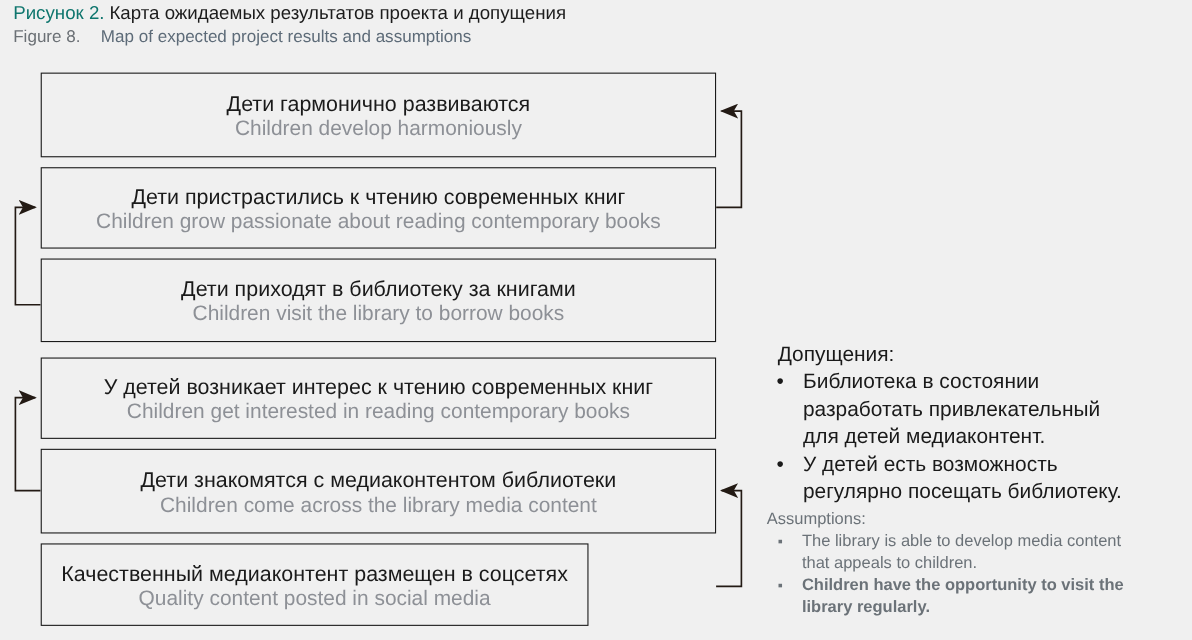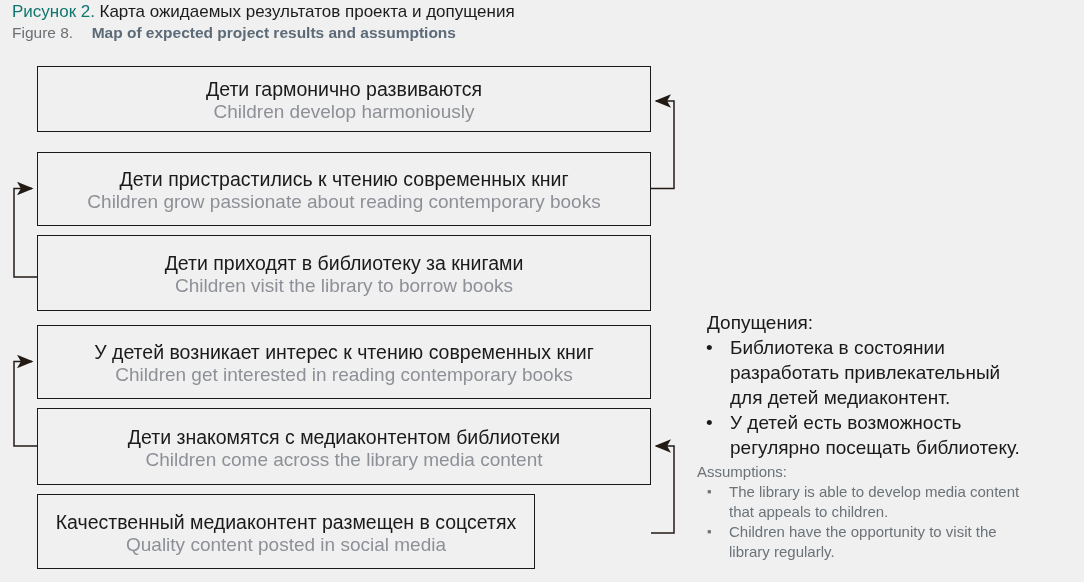--- a/index.html
+++ b/index.html
@@ -11,21 +11,21 @@
     position:relative;
   }
   #root{position:relative;width:1084px;height:582px;}
 
   
   .caption{position:absolute;left:12px;top:1px;width:720px;}
   .cap-line{white-space:nowrap;line-height:21px;}
   .cap-ru-num{font-size:17px;color:#0f766e;font-weight:400;margin-top:17px;}
   .cap-ru-title{font-size:17px;color:#1c1c1c;font-weight:400;}
   .cap-en-num{font-size:15.5px;color:#6b7075;font-weight:400;}
-  .cap-en-title{font-size:15.5px;color:#5d6b78;font-weight:700;margin-left:14px;}
+  .cap-en-title{font-size:15.5px;color:#5d6b78;font-weight:400;margin-left:14px;}
 
   
   .fbox{
     position:absolute;
     border:1.4px solid #1a1a1a;
     background:#f0f0f0;
     box-sizing:border-box;
     display:flex;flex-direction:column;
     align-items:center;justify-content:center;
   }
@@ -95,21 +95,21 @@
       <path d="M651,188.5 L674,188.5 L674,101 L656,101" marker-end="url(#ah-l)"></path>
 
       <path d="M651,533 L674,533 L674,446 L656,446" marker-end="url(#ah-l)"></path>
 
       <path d="M37,277 L14,277 L14,188.5 L32,188.5" marker-end="url(#ah-r)"></path>
 
       <path d="M37,446 L14,446 L14,361.5 L32,361.5" marker-end="url(#ah-r)"></path>
     </g>
   </svg>
 
-  <div class="fbox" style="left:37px;top:66px;width:614px;height:66px;">
+  <div class="fbox" style="left:37px;top:66px;width:614px;height:77px;">
     <div class="ru">Дети гармонично развиваются</div>
     <div class="en">Children develop harmoniously</div>
   </div>
 
   <div class="fbox" style="left:37px;top:152px;width:614px;height:74px;">
     <div class="ru">Дети пристрастились к чтению современных книг</div>
     <div class="en">Children grow passionate about reading contemporary books</div>
   </div>
 
   <div class="fbox" style="left:37px;top:235px;width:614px;height:76px;">
@@ -152,18 +152,18 @@
     <div class="as-en-head" style="margin-top:2px;">Assumptions:</div>
 
     <div class="as-en-li">
       <span class="bul">▪</span>
       <span style="white-space:pre-line;">The library is able to develop media content
 that appeals to children.</span>
     </div>
 
     <div class="as-en-li">
       <span class="bul">▪</span>
-      <span style="white-space:pre-line;">Children have the opportunity to visit the
+      <span style="white-space:pre-line;font-weight:bold;">Children have the opportunity to visit the
 library regularly.</span>
     </div>
   </div>
 
 </div>
 
 </body></html>

